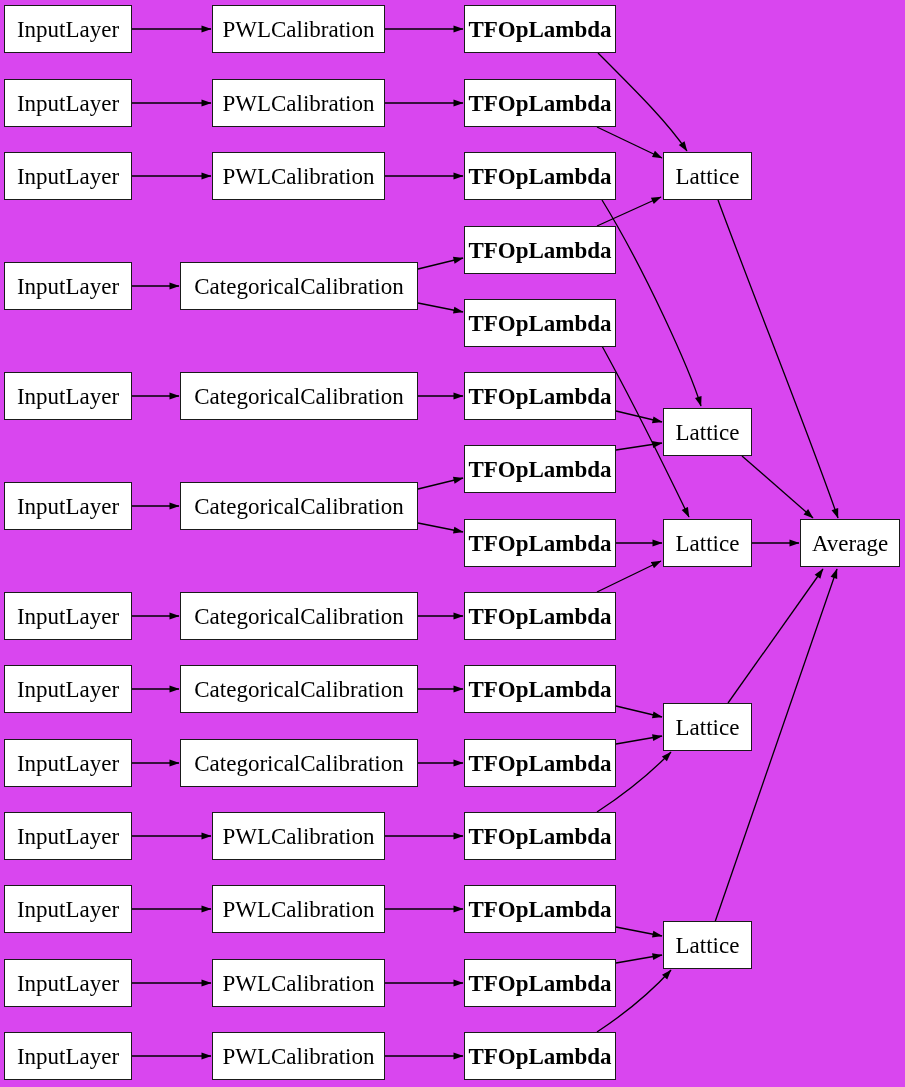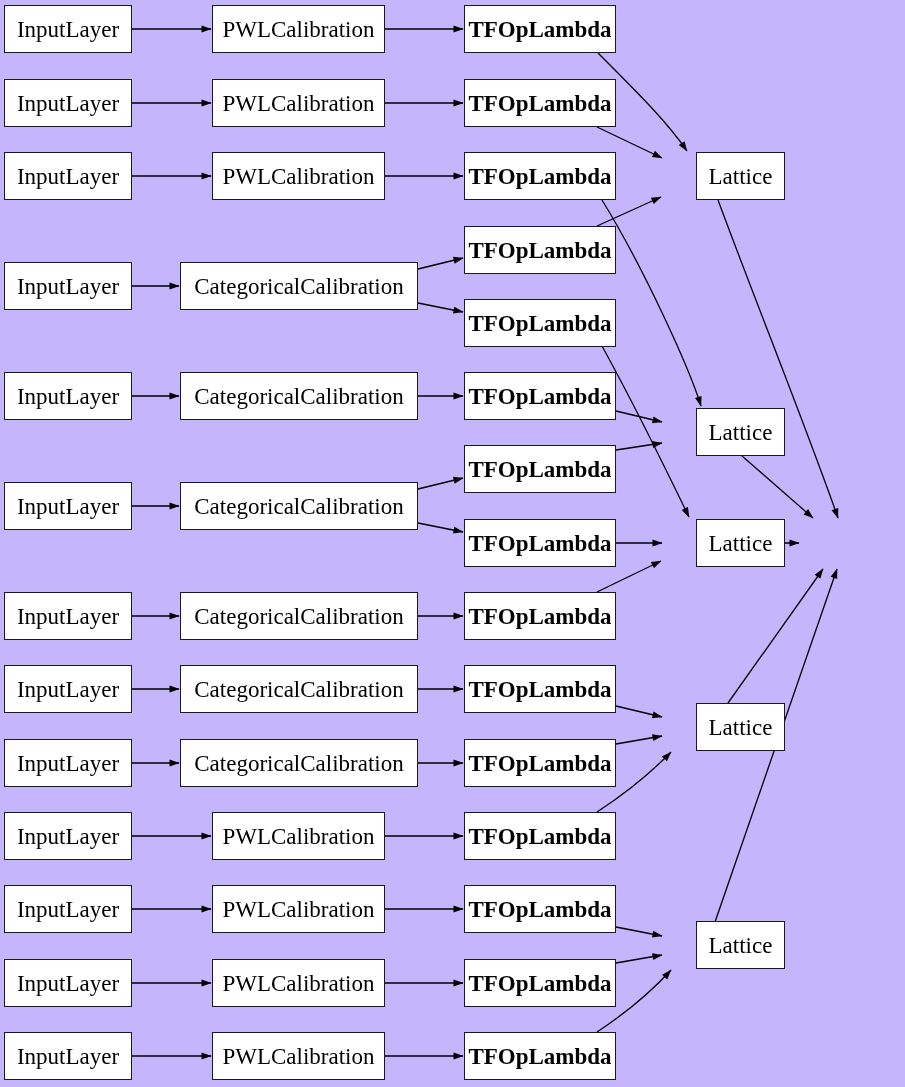--- a/index.html
+++ b/index.html
@@ -1,20 +1,20 @@
 <!DOCTYPE html>
 <html><head>
 <meta charset="utf-8">
 <style>
   html, body { margin: 0; padding: 0; background: #ffffff; }
   #canvas {
     position: relative;
     width: 905px;
     height: 1087px;
-    background: #c4b5fd;
+    background: #d946ef;
     font-family: "Liberation Serif", "DejaVu Serif", serif;
   }
   #edges {
     position: absolute;
     left: 0; top: 0;
     width: 905px; height: 1087px;
   }
   #edges path {
     fill: none;
     stroke: #000000;
@@ -31,21 +31,21 @@
     justify-content: center;
     font-size: 23px;
     line-height: 1;
     color: #000000;
     white-space: nowrap;
   }
   .in  { left: 4px;   width: 128px; }
   .pwl { left: 212px; width: 173px; }
   .cat { left: 180px; width: 238px; }
   .tf  { left: 464px; width: 152px; font-weight: bold; }
-  .lat { left: 696px; width: 89px;  }
+  .lat { left: 663px; width: 89px;  }
   .avg { left: 800px; width: 100px; }
 </style>
 </head>
 <body>
 
 <div id="canvas">
 
   <svg id="edges" viewBox="0 0 905 1087">
     <defs>
       <marker id="ah" viewBox="0 0 11 8" refX="10" refY="4" markerWidth="11" markerHeight="8" markerUnits="userSpaceOnUse" orient="auto">
@@ -149,14 +149,15 @@
   <div class="node tf" style="top:885px">TFOpLambda</div>
   <div class="node tf" style="top:959px">TFOpLambda</div>
   <div class="node tf" style="top:1032px">TFOpLambda</div>
 
   <div class="node lat" style="top:152px">Lattice</div>
   <div class="node lat" style="top:408px">Lattice</div>
   <div class="node lat" style="top:519px">Lattice</div>
   <div class="node lat" style="top:703px">Lattice</div>
   <div class="node lat" style="top:921px">Lattice</div>
 
+  <div class="node avg" style="top:519px">Average</div>
 
 </div>
 
 </body></html>

